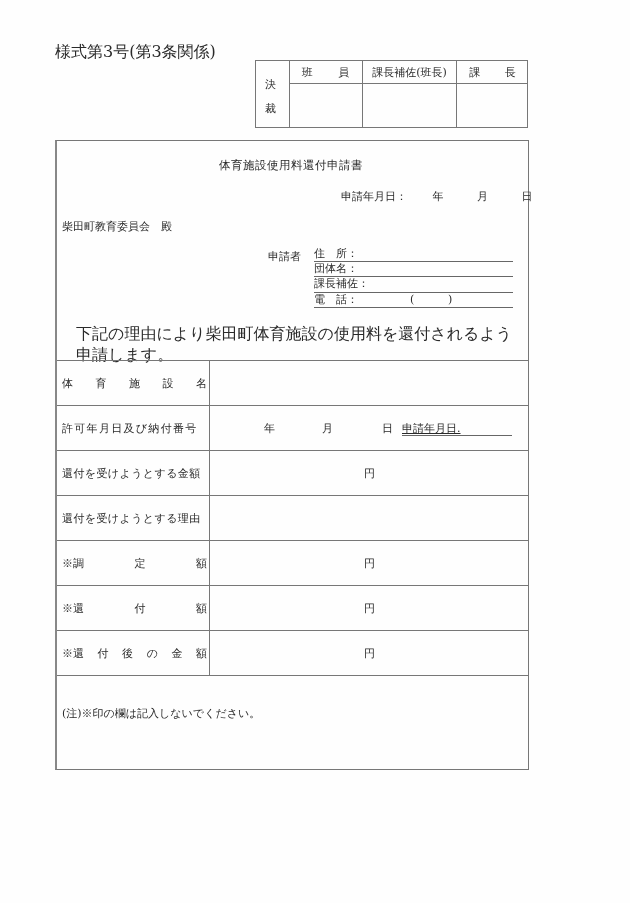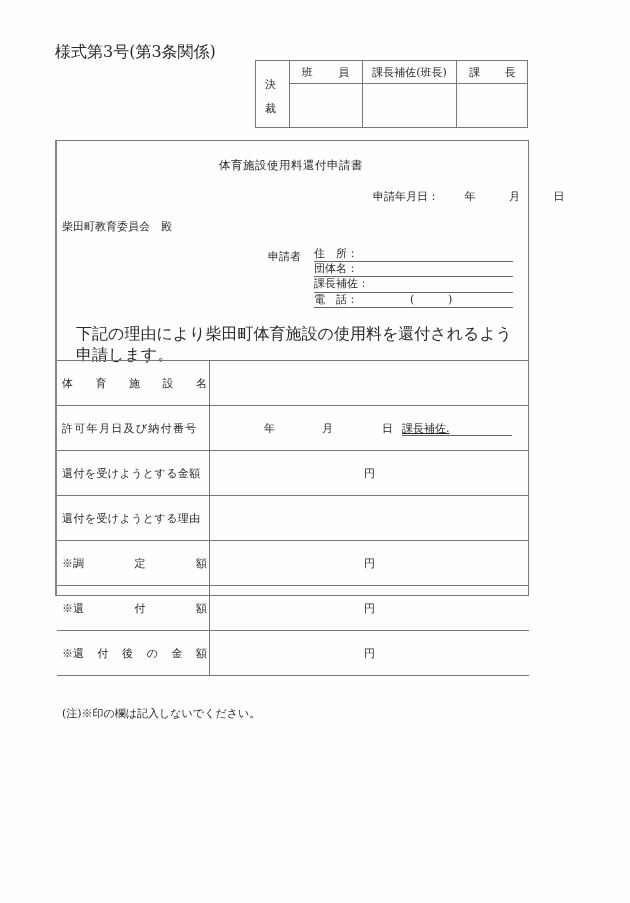--- a/index.html
+++ b/index.html
@@ -9,24 +9,24 @@
   .form-no { left:55px; top:42px; font-size:16px; }
   
   .approval { left:255px; top:60px; width:273px; height:68px; border:1px solid #777; box-sizing:border-box; }
   .ap-label { position:absolute; left:0; top:0; width:33px; height:66px; border-right:1px solid #777; }
   .ap-label span { position:absolute; left:9px; font-size:11px; }
   .ap-col { position:absolute; top:0; height:66px; border-right:1px solid #777; box-sizing:border-box; }
   .ap-col:last-child { border-right:none; }
   .ap-head { height:23px; border-bottom:1px solid #777; display:flex; align-items:center; justify-content:space-around; font-size:11px; box-sizing:border-box; }
   .ap-head.single { justify-content:center; }
   
-  .main { left:55px; top:140px; width:474px; height:456px; border:1px solid #777; border-left:2px solid #888; box-sizing:border-box; }
+  .main { left:55px; top:140px; width:474px; height:630px; border:1px solid #777; border-left:2px solid #888; box-sizing:border-box; }
   .title { left:162px; top:17px; width:180px; font-size:11.5px; letter-spacing:0.5px; }
   .appdate { left:284px; top:48px; font-size:11px; white-space:nowrap; }
-  .appdate span { display:inline-block;margin-left:32px; }
+  .appdate span { display:inline-block; }
   .addressee { left:5px; top:78px; font-size:11px; }
   .applicant-lbl { left:211px; top:108px; font-size:11px; }
   .app-field { position:absolute; left:257px; width:199px; height:15px; border-bottom:1px solid #666; font-size:11px; line-height:14px; box-sizing:border-box; }
   .statement { left:19px; top:183px; font-size:16px; }
   .row { position:absolute; left:0; width:472px; height:45px; border-top:1px solid #777; box-sizing:border-box; }
   .row .lbl { position:absolute; left:5px; top:0; width:145px; height:44px; display:flex; align-items:center; justify-content:space-between; font-size:11px; }
   .row .lbl.plain { justify-content:flex-start; }
   .row .divider { position:absolute; left:152px; top:0; width:1px; height:44px; background:#777; }
   .row .val { position:absolute; left:153px; top:0; width:319px; height:44px; display:flex; align-items:center; justify-content:center; font-size:11px; }
   .permit-val { position:absolute; left:153px; top:0; width:319px; height:44px; font-size:11px; }
@@ -112,21 +112,21 @@
   <div class="row" style="top:264px">
     <div class="lbl plain">
       <span style="letter-spacing:1.3px">許可年月日及び納付番号</span>
     </div>
     <div class="divider"></div>
     <div class="permit-val">
       <span style="left:54px">年</span>
       <span style="left:112px">月</span>
       <span style="left:172px">日</span>
       <span style="left:192px;width:110px;border-bottom:1px solid #666;height:14px;text-decoration:none;">
-        <span style="position:static;text-decoration:underline;">課長補佐.</span>
+        <span style="position:static;text-decoration:underline;">申請年月日.</span>
       </span>
     </div>
   </div>
 
   <div class="row" style="top:309px">
     <div class="lbl plain">
       <span style="letter-spacing:0.4px">還付を受けようとする金額</span>
     </div>
     <div class="divider"></div>
     <div class="val">円</div>

